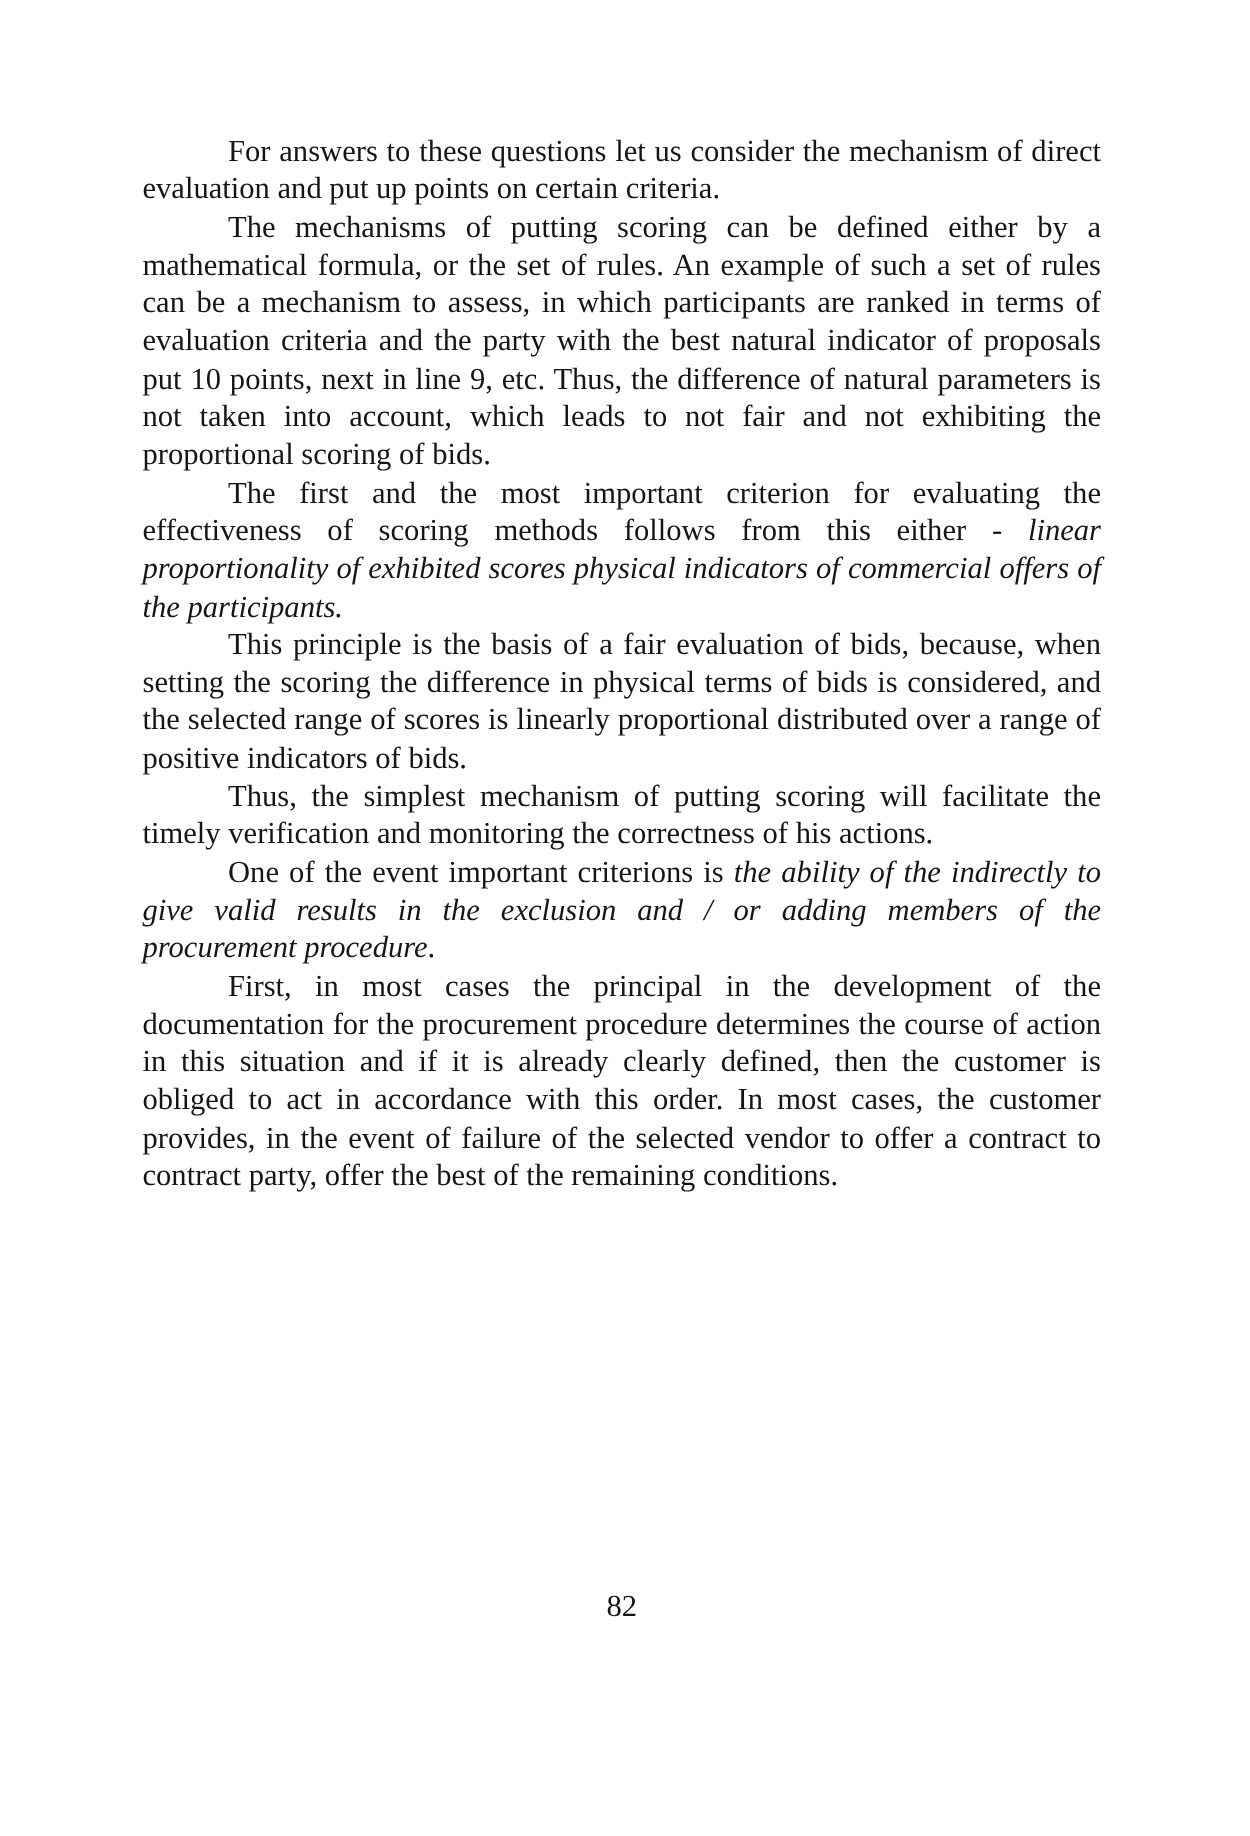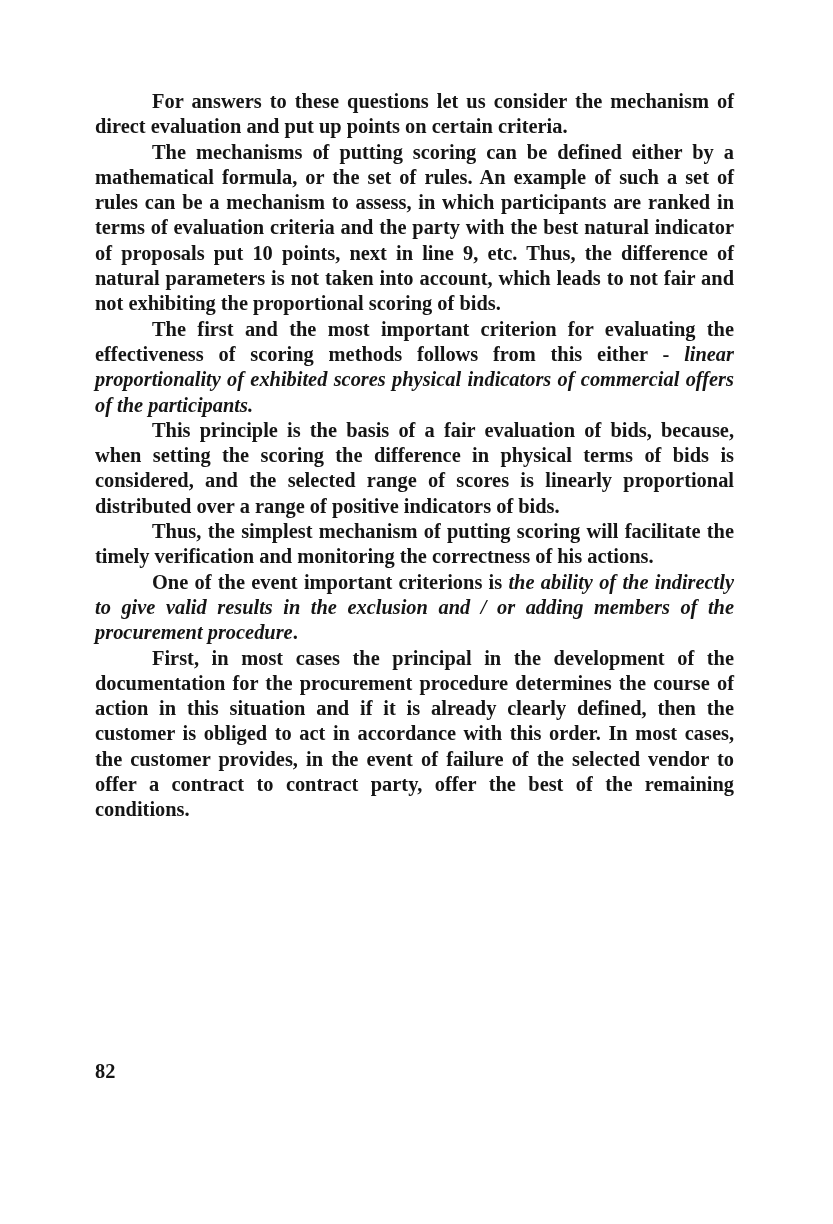--- a/index.html
+++ b/index.html
@@ -31,28 +31,29 @@
     text-indent: 57px;
   }
   .text-block em {
     font-style: italic;
   }
   .page-number {
     position: absolute;
     left: 95px;
     width: 639px;
     top: 1059px;
+    text-align: center;
     font-size: 20.4px;
     line-height: 25.3px;
   }
 </style>
 </head>
 <body>
 
-<div class="page" style="color: rgb(21, 21, 21); background: rgb(255, 255, 255); font-weight: bold;">
+<div class="page" style="color: rgb(21, 21, 21); background: rgb(255, 255, 255);">
   <div class="text-block">
       <p><span>For answers to these questions let us consider the mechanism of direct evaluation and put up points on certain criteria.</span></p>
       <p><span>The mechanisms of putting scoring can be defined either by a mathematical formula, or the set of rules. An example of such a set of rules can be a mechanism to assess, in which participants are ranked in terms of evaluation criteria and the party with the best natural indicator of proposals put 10 points, next in line 9, etc. Thus, the difference of natural parameters is not taken into account, which leads to not fair and not exhibiting the proportional scoring of bids.</span></p>
       <p><span>The first and the most important criterion for evaluating the effectiveness of scoring methods follows from this either - </span><em>linear proportionality of exhibited scores physical indicators of commercial offers of the participants.</em></p>
       <p><span>This principle is the basis of a fair evaluation of bids, because, when setting the scoring the difference in physical terms of bids is considered, and the selected range of scores is linearly proportional distributed over a range of positive indicators of bids.</span></p>
       <p><span>Thus, the simplest mechanism of putting scoring will facilitate the timely verification and monitoring the correctness of his actions.</span></p>
       <p><span>One of the event important criterions is </span><em>the ability of the indirectly to give valid results in the exclusion and / or adding members of the procurement procedure</em><span>.</span></p>
       <p><span>First, in most cases the principal in the development of the documentation for the procurement procedure determines the course of action in this situation and if it is already clearly defined, then the customer is obliged to act in accordance with this order. In most cases, the customer provides, in the event of failure of the selected vendor to offer a contract to contract party, offer the best of the remaining conditions.</span></p>
     </div>
   <div class="page-number">82</div>

